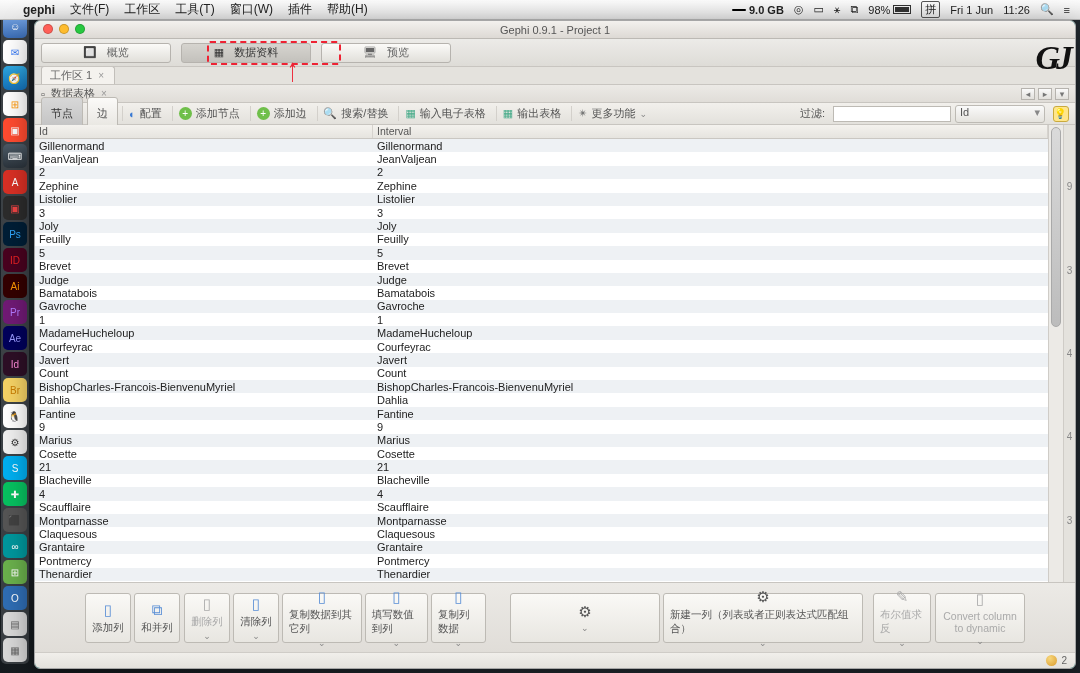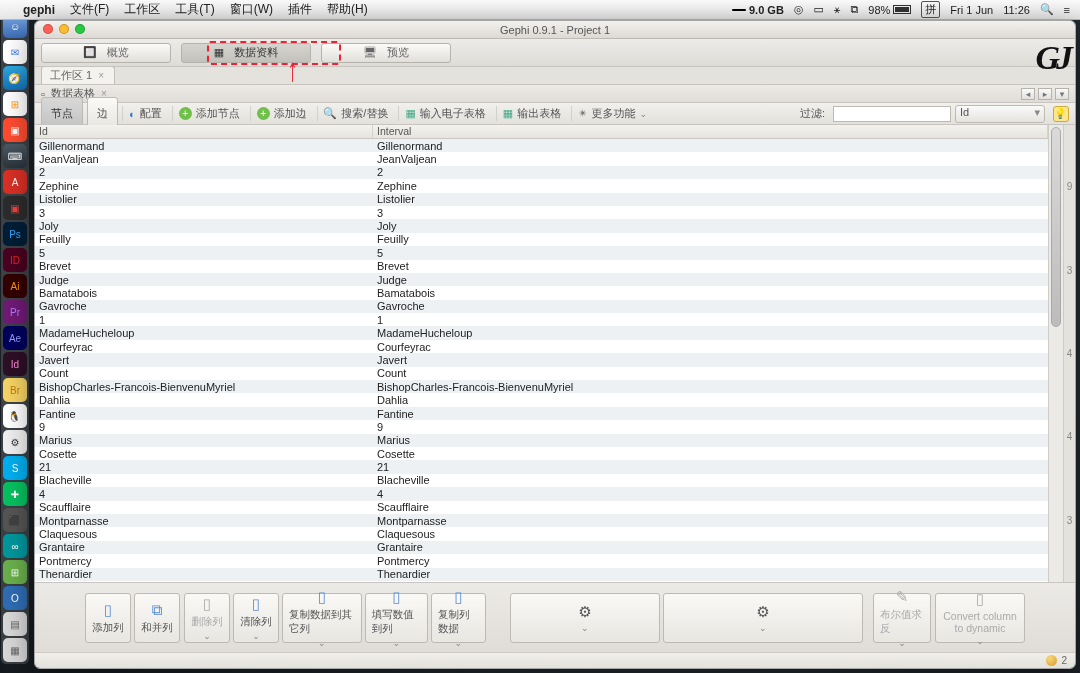--- a/index.html
+++ b/index.html
@@ -432,20 +432,21 @@
           <span class="bi" style="color:#5a8fd6">▯</span>
           <span>复制列数据</span>
         </div>
     </div>
     <div class="bgrp" style="margin-left:20px">
       <div class="bbtn chev" style="min-width:150px">
           <span class="bi">⚙</span>
         </div>
       <div class="bbtn chev" style="min-width:200px">
           <span class="bi">⚙</span>
+          <span>新建一列（列表或者正则表达式匹配组合）</span>
         </div>
     </div>
     <div class="bgrp" style="margin-left:6px">
       <div class="bbtn disabled chev">
           <span class="bi">✎</span>
           <span>布尔值求反</span>
         </div>
     </div>
     <div class="bgrp">
       <div class="bbtn disabled chev" style="min-width:90px">

